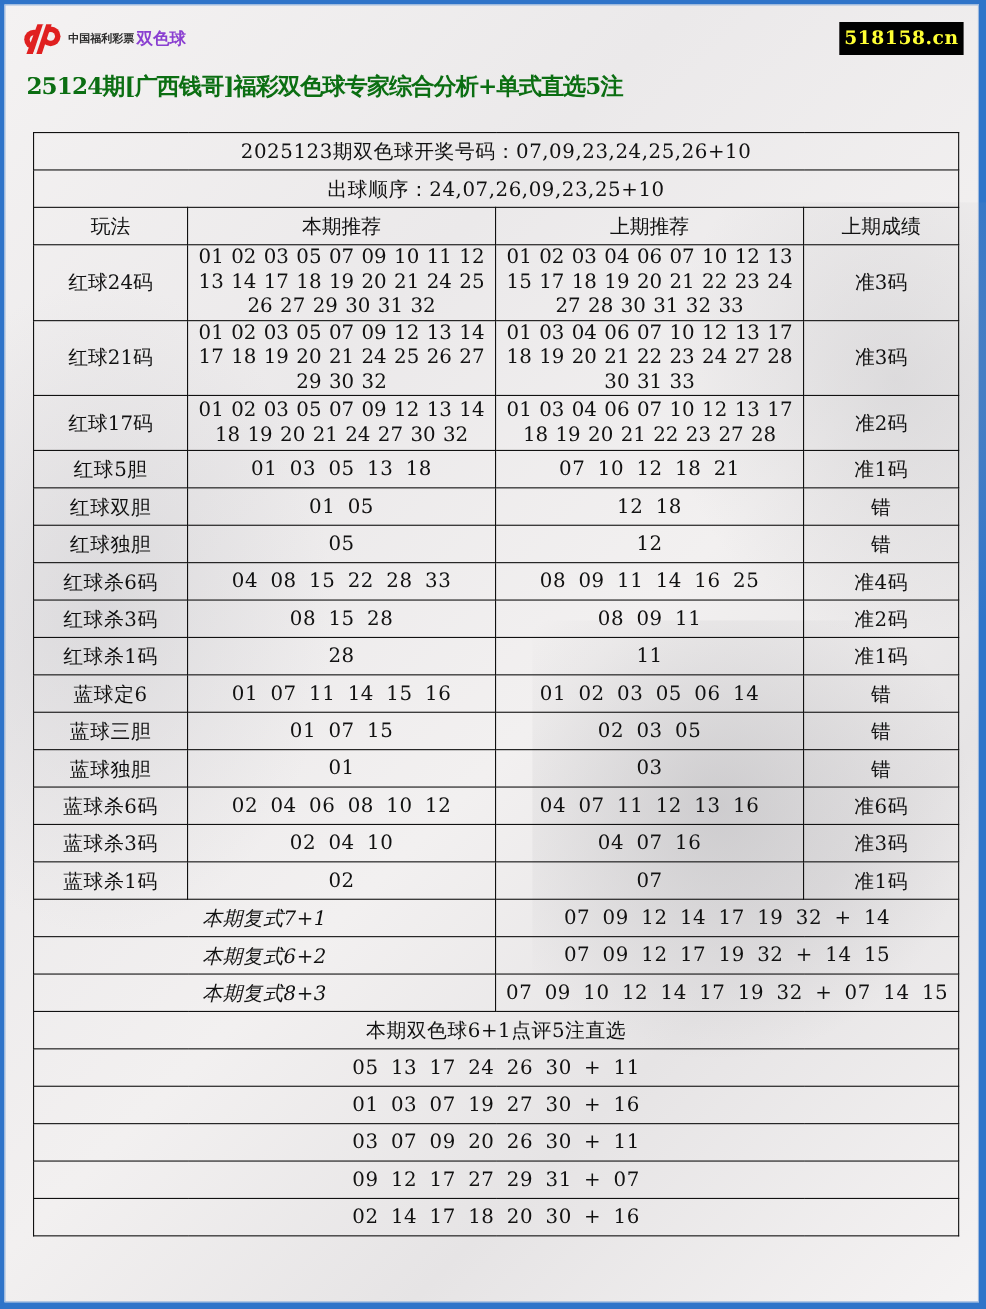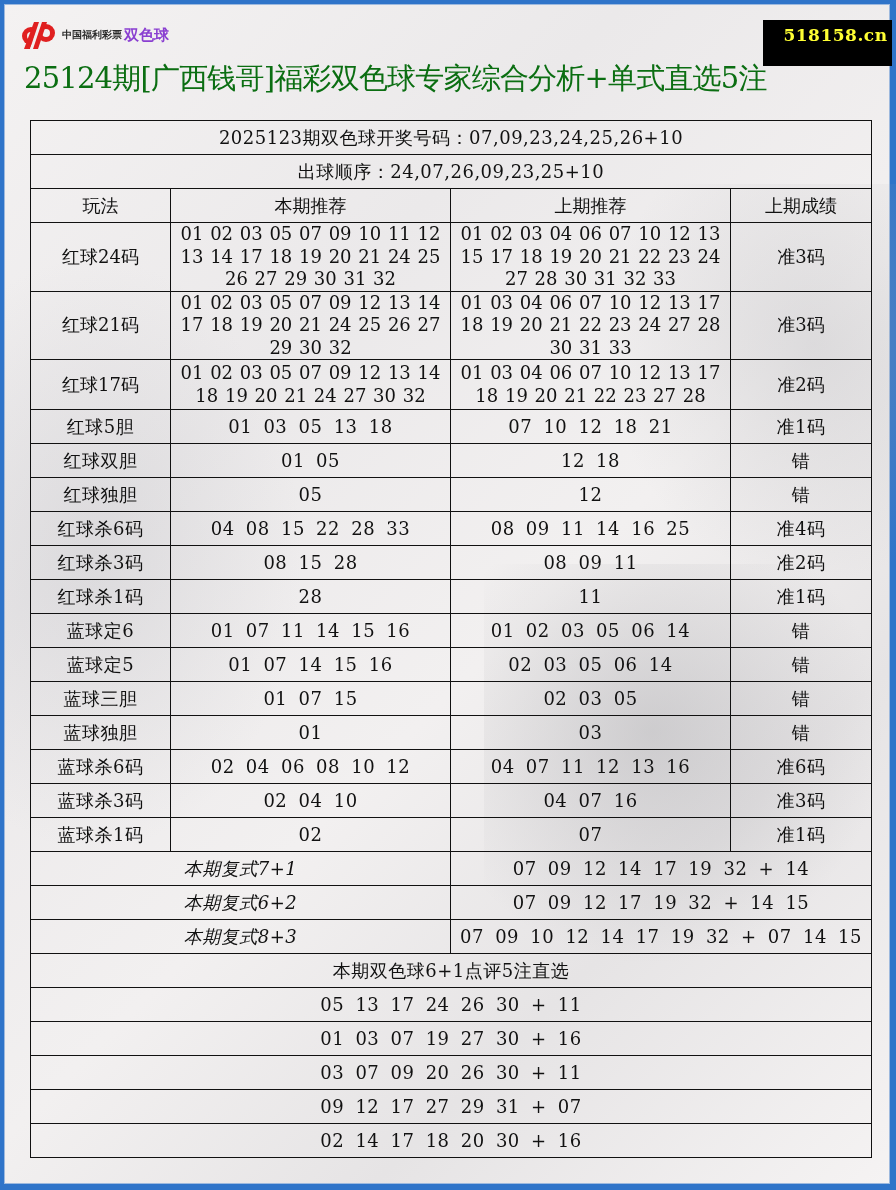--- a/index.html
+++ b/index.html
@@ -19,25 +19,25 @@
     background: radial-gradient(ellipse at 40% 40%, rgba(150,150,155,0.35), rgba(255,255,255,0) 65%); }
   .wash3 { position: absolute; left: 600px; top: 180px; width: 300px; height: 400px;
     background: radial-gradient(ellipse at 70% 40%, rgba(170,170,175,0.3), rgba(255,255,255,0) 70%); }
 
   .logo { position: absolute; left: 18px; top: 20px; height: 30px; display: flex; align-items: center; }
   .logo-mark { width: 40px; height: 30px; }
   .logo-text { font-family: "DejaVu Sans", sans-serif; font-weight: bold; font-size: 10px; color: #2a2a2a; margin-left: 4px; letter-spacing: 0px; }
   .logo-ssq { font-family: "DejaVu Sans", sans-serif; font-weight: bold; font-size: 15px; margin-left: 2px;
     color: #8a3fd1; }
 
-  .site-badge { position: absolute; left: 763px; top: 20px; width: 113px; height: 46px; background: #000;
-    color: #ffff33; font-family: "DejaVu Serif", serif; font-size: 17px; line-height: 30px; text-align: center; font-weight: bold; letter-spacing: 0.5px; padding-left: 16px; }
-
-  .title { position: absolute; left: 24px; top: 56px; width: 850px; font-size: 29px; color: #0b6e12; line-height: 44px;
-    font-family: "DejaVu Serif", serif; white-space: nowrap; letter-spacing: -0.8px; }
+  .site-badge { position: absolute; left: 763px; top: 20px; width: 113px; height: 30px; background: #000;
+    color: #ffff33; font-family: "DejaVu Serif", serif; font-size: 17px; line-height: 30px; text-align: center; font-weight: bold; letter-spacing: 0.5px; }
+
+  .title { position: absolute; left: 24px; top: 56px; width: 850px; font-size: 21px; color: #0b6e12; line-height: 44px;
+    font-family: "DejaVu Serif", serif; white-space: nowrap; letter-spacing: -0.8px; font-weight: bold; }
 
   table.main { position: absolute; left: 30px; top: 120px; width: 841px; border-collapse: collapse; table-layout: fixed; }
   table.main td { border: 1.5px solid #111; padding: 0; font-size: 18px; color: #111; text-align: center; vertical-align: middle;
     font-family: "DejaVu Serif", serif; background: transparent; }
   .h35 { height: 33px; }
   .h70 { height: 68px; }
   .h50 { height: 50px; margin-top: 12px; }
   td.nums { text-align: left; line-height: 22.5px; font-size: 18px; padding-left: 2px; word-spacing: 1px; }
   td.label { font-size: 18px; }
   td.fushi-label { text-align: left; padding-left: 152px; font-style: italic; }
@@ -146,26 +146,20 @@
       <td class="h35 cond">11</td>
       <td class="h35 cond">准1码</td>
     </tr>
     <tr class="h35">
       <td class="h35 cond">蓝球定6</td>
       <td class="h35 cond">01 07 11 14 15 16</td>
       <td class="h35 cond">01 02 03 05 06 14</td>
       <td class="h35 cond">错</td>
     </tr>
     <tr class="h35">
-      <td class="h35 cond">蓝球定5</td>
-      <td class="h35 cond">01 07 14 15 16</td>
-      <td class="h35 cond">02 03 05 06 14</td>
-      <td class="h35 cond">错</td>
-    </tr>
-    <tr class="h35">
       <td class="h35 cond">蓝球三胆</td>
       <td class="h35 cond">01 07 15</td>
       <td class="h35 cond">02 03 05</td>
       <td class="h35 cond">错</td>
     </tr>
     <tr class="h35">
       <td class="h35 cond">蓝球独胆</td>
       <td class="h35 cond">01</td>
       <td class="h35 cond">03</td>
       <td class="h35 cond">错</td>

